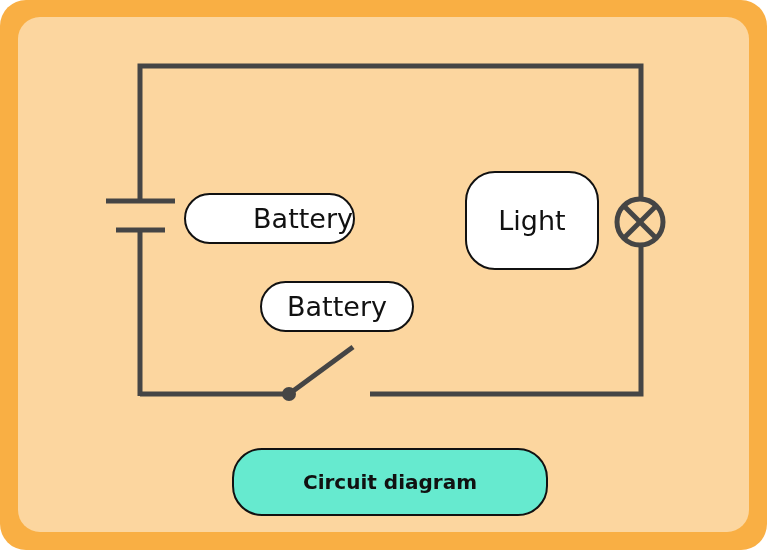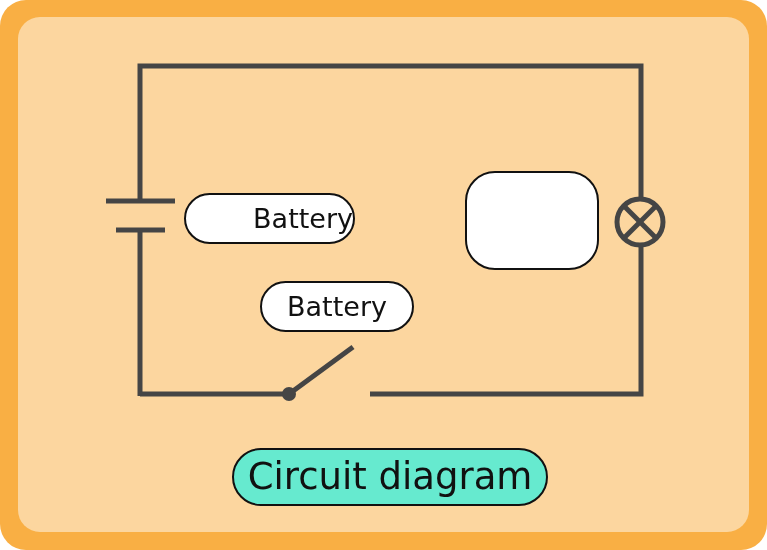--- a/index.html
+++ b/index.html
@@ -18,22 +18,22 @@
     background: #ffffff; border: 2.5px solid #111111;
     color: #111111;
     font-family: "DejaVu Sans", sans-serif;
     font-size: 27px; line-height: 1.15;
     display: flex; align-items: center; justify-content: center; text-align: center;
   }
   .lbl-battery { left: 184px; top: 193px; width: 171px; height: 51px; border-radius: 26px; justify-content: flex-end; }
   .lbl-switch  { left: 260px; top: 281px; width: 154px; height: 51px; border-radius: 26px; }
   .lbl-bulb    { left: 465px; top: 171px; width: 134px; height: 99px; border-radius: 30px; flex-direction: column; }
   .lbl-title {
-    left: 232px; top: 448px; width: 316px; height: 58px; border-radius: 30px;
-    background: #66EACF; font-size: 37px;
+    left: 232px; top: 448px; width: 316px; height: 68px; border-radius: 30px;
+    background: #66EACF; font-size: 20px; font-weight: bold;
   }
 </style>
 </head>
 <body>
 
 <div class="frame"></div>
 <div class="panel"></div>
 
 <svg class="circuit" width="767" height="550" viewBox="0 0 767 550">
   <g stroke="#454545" stroke-width="5" fill="none" stroke-linecap="butt">
@@ -58,17 +58,18 @@
 
 <div class="label lbl-battery">
   <span>Battery</span>
 </div>
 
 <div class="label lbl-switch">
   <span>Battery</span>
 </div>
 
 <div class="label lbl-bulb">
+  <span>Light</span>
 </div>
 
 <div class="label lbl-title">
   <span>Circuit diagram</span>
 </div>
 
 </body></html>

